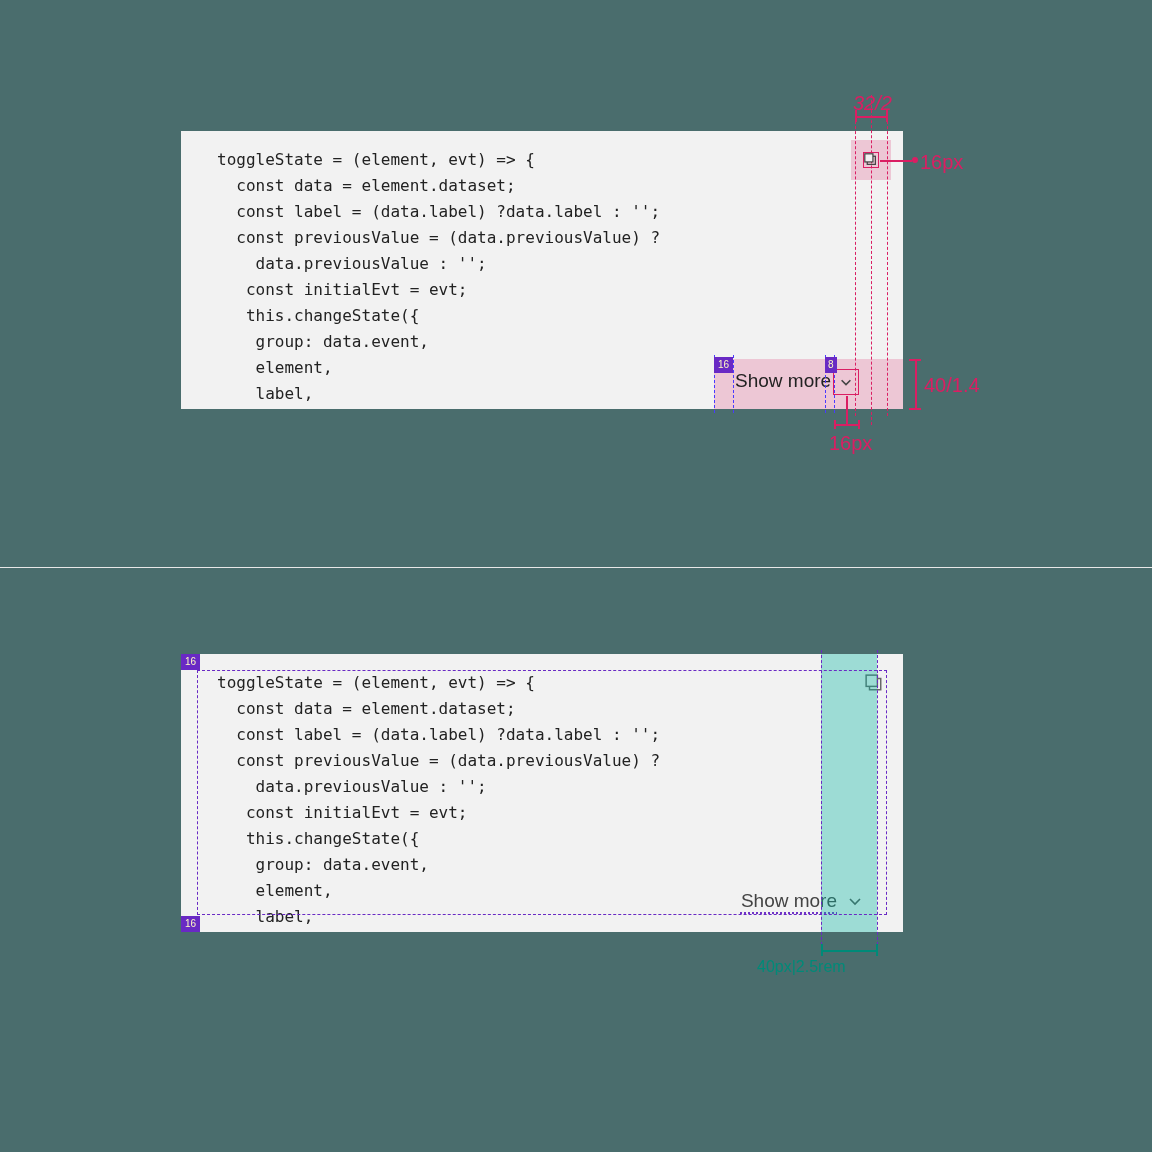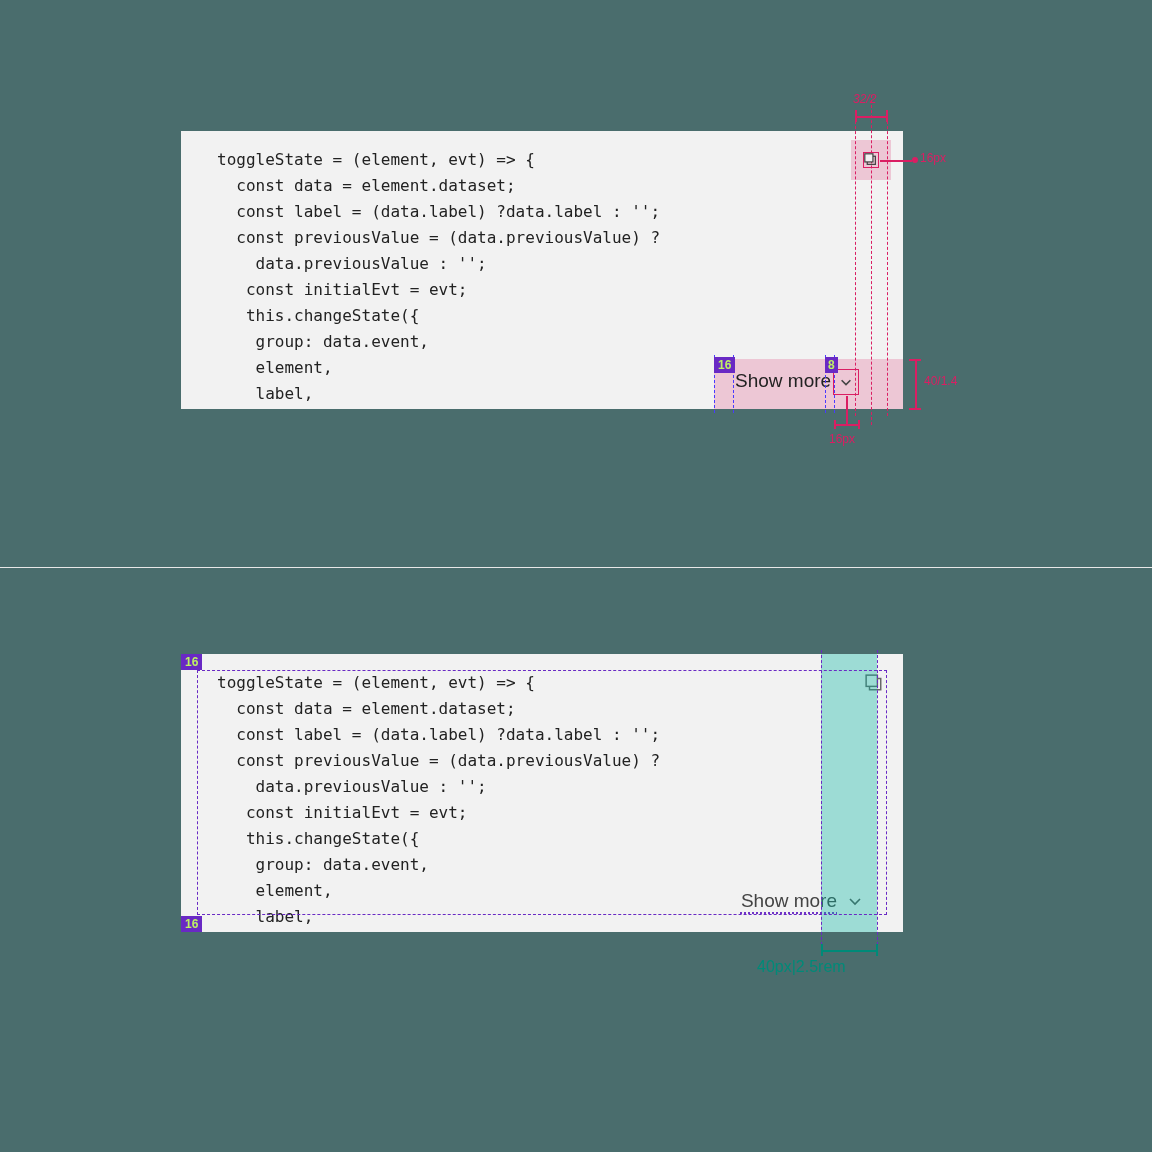--- a/index.html
+++ b/index.html
@@ -82,32 +82,32 @@
   }
 
   
   .blue-dash { border-color: #4a3aff; }
   .pink-dash { border-color: #da1e63; }
 
   
   .badge {
     position: absolute;
     background: #6929c4;
-    color: #bef264;
-    font-size: 12px;
+    color: #fef9c3;
+    font-size: 10px;
     line-height: 14px;
     padding: 1px 4px;
-    font-weight: 700;
+    font-weight: 400;
   }
 
   
   .annot {
     position: absolute;
     color: #da1e63;
-    font-size: 12px;
+    font-size: 20px;
     font-weight: 500;
   }
   .annot-line {
     position: absolute;
     background: #da1e63;
     height: 1.5px;
   }
   .annot-vline {
     position: absolute;
     background: #da1e63;

